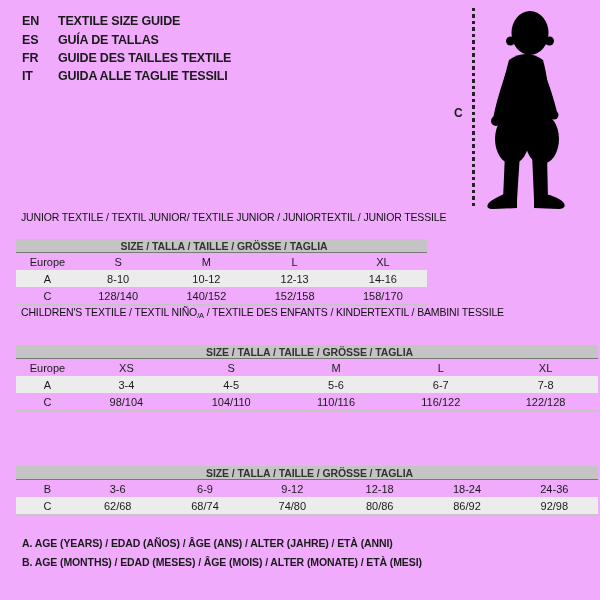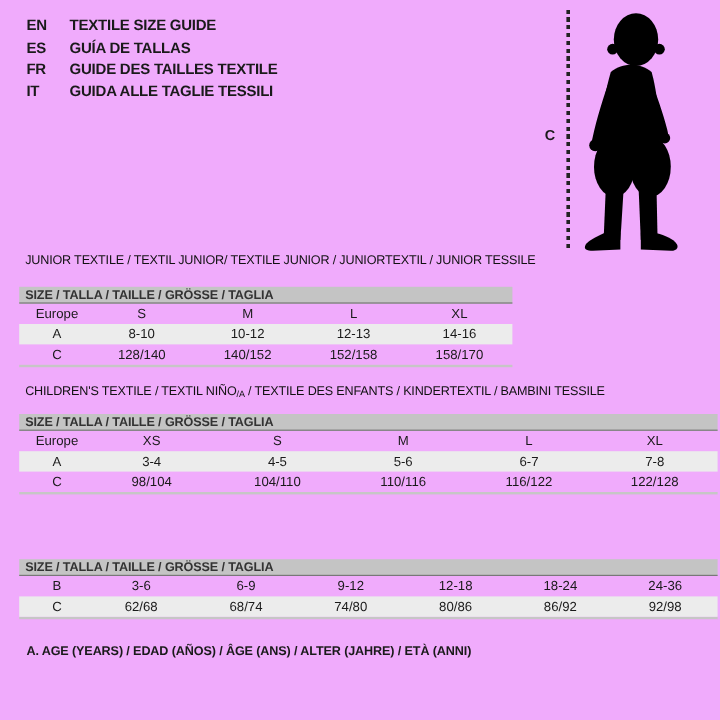--- a/index.html
+++ b/index.html
@@ -13,31 +13,31 @@
 
   
   .dash-line{position:absolute;left:472px;top:8px;width:2.5px;height:200px;
              background:repeating-linear-gradient(to bottom,#222 0 3.5px,transparent 3.5px 6.5px);}
   .measure-c{position:absolute;left:454px;top:106px;font-weight:700;font-size:12px;}
   .baby{position:absolute;left:479px;top:8px;width:92px;height:202px;}
 
   
   .tbl-title{position:absolute;font-weight:400;font-size:10.5px;letter-spacing:-0.15px;white-space:nowrap;color:#111;}
   #t1-title{left:21px;top:211px;}
-  #t2-title{left:21px;top:320px;}
+  #t2-title{left:21px;top:306px;}
   #t3-title{left:21px;top:425px;line-height:15px;}
   .tsub{font-size:7.5px;vertical-align:-2px;}
 
   
   .size-table{position:absolute;left:16px;border-bottom:2px solid #c6c6c6;}
   #t1{top:239px;width:411px;}
   #t2{top:345px;width:582px;}
   #t3{top:466px;width:582px;}
   .bar{height:13px;background:#c4c4c4;border-bottom:1px solid #787878;display:flex;align-items:center;
-       padding-left:5px;font-size:10.5px;font-weight:700;color:#333;letter-spacing:-0.1px;}
+       padding-left:5px;font-size:10.5px;font-weight:700;color:#333;letter-spacing:-0.1px;justify-content:center;}
   .row{display:grid;height:17px;align-items:center;font-size:11px;}
   .cols4{grid-template-columns:58px repeat(4,1fr);}
   .cols5{grid-template-columns:58px repeat(5,1fr);}
   .cols6{grid-template-columns:58px repeat(6,1fr);}
   .row .lbl{padding-left:5px;text-align:center;}
   .row .val{text-align:center;}
   .row.alt{background:#ececec;}
 
   
   .footnotes{position:absolute;left:22px;top:534px;font-weight:700;font-size:10.5px;
@@ -167,15 +167,16 @@
       <span class="val">68/74</span>
       <span class="val">74/80</span>
       <span class="val">80/86</span>
       <span class="val">86/92</span>
       <span class="val">92/98</span>
     </div>
   </div>
 
   <div class="footnotes">
     <div>A. AGE (YEARS) / EDAD (AÑOS) / ÂGE (ANS) / ALTER (JAHRE) / ETÀ (ANNI)</div>
+    <div>B. AGE (MONTHS) / EDAD (MESES) / ÂGE (MOIS) / ALTER (MONATE) / ETÀ (MESI)</div>
   </div>
 
 </div>
 
 </body></html>

